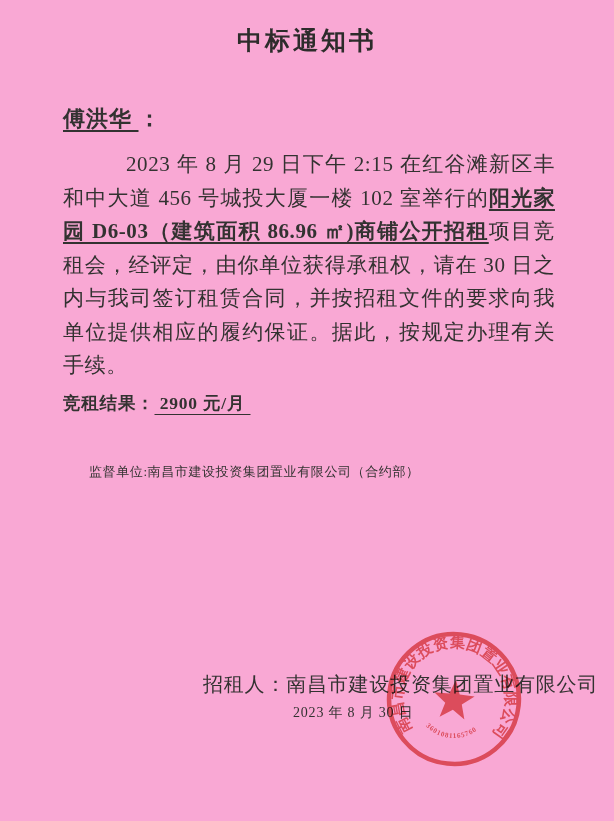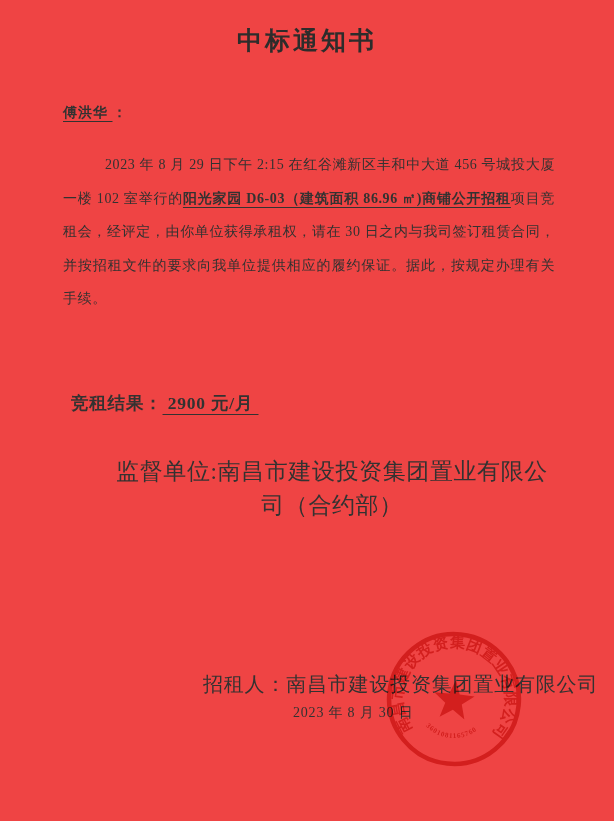--- a/index.html
+++ b/index.html
@@ -4,49 +4,49 @@
 <style>
   html,body{margin:0;padding:0;}
   body{
     background:#e8e8e8;
     font-family:"Liberation Serif","DejaVu Serif",serif;
   }
   .page{
     position:relative;
     width:614px;height:821px;
     margin:0 auto;
-    background:#ef4444;
+    background:#f9a8d4;
     color:#333231;
     overflow:hidden;
   }
   .title{
     position:absolute;
     top:24px;left:0;right:0;
     margin:0;
     text-align:center;
     font-size:25px;
     font-weight:bold;
     letter-spacing:3px;
     color:#2d2c2b;
   }
   .addressee{
     position:absolute;
     top:104px;left:63px;
-    font-size:14px;
+    font-size:22px;
     font-weight:bold;
     letter-spacing:1px;
   }
   .u-name{
     text-decoration:underline;
     text-underline-offset:4px;
     white-space:pre;
   }
   .para{
     margin:0;
-    font-size:14px;
+    font-size:21px;
     line-height:33.5px;
     letter-spacing:0.6px;
     text-align:justify;
   }
   .para1{
     position:absolute;
     top:148px;left:63px;
     width:492px;
     text-indent:3em;
   }
@@ -54,39 +54,37 @@
     font-weight:bold;
     text-decoration:underline;
     text-underline-offset:4px;
   }
   .result{
     position:absolute;
     top:391px;left:63px;
     font-size:17.5px;
     font-weight:bold;
     letter-spacing:0.8px;
-    margin-left:8px;
   }
   .result .val{
     text-decoration:underline;
     text-underline-offset:5px;
     white-space:pre;
   }
   .notice{
     position:absolute;
     top:455px;left:63px;
     width:492px;
   }
   .notice .para{text-indent:2em;}
   .notice .line{
-    font-size:23px;
+    font-size:13px;
     line-height:33.5px;
     letter-spacing:0.6px;
     padding-left:2em;
-    text-align:center;
   }
   .sig-lessor{
     position:absolute;
     top:671px;left:203px;
     font-size:20px;
     letter-spacing:0.8px;
   }
   .sig-date{
     position:absolute;
     top:704px;left:293px;

